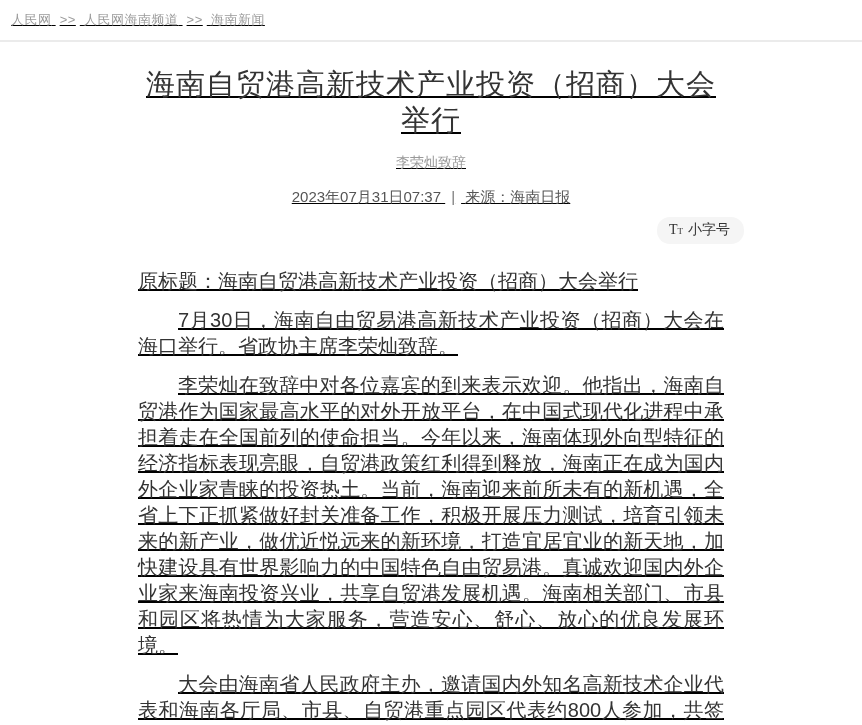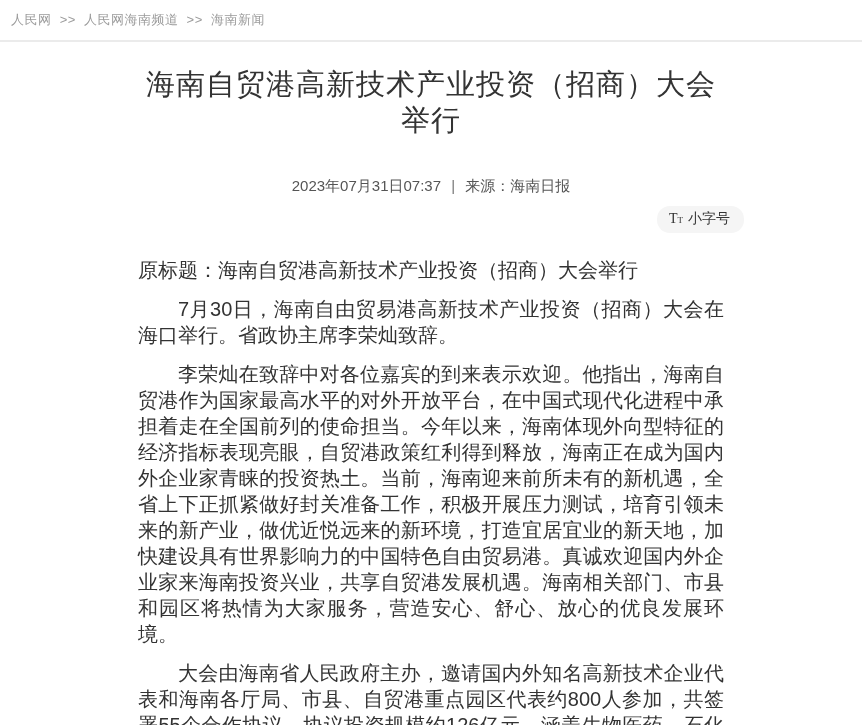--- a/index.html
+++ b/index.html
@@ -7,20 +7,21 @@
     padding: 0;
     background: #ffffff;
     font-family: "Liberation Sans", "DejaVu Sans", sans-serif;
   }
   .page {
     width: 862px;
     height: 725px;
     background: #ffffff;
     overflow: hidden;
     position: relative;
+    text-decoration: underline;
   }
   
   .breadcrumb {
     padding: 11px 12px 11px 11px;
     font-size: 13px;
     color: #9b9b9b;
     letter-spacing: 0.5px;
   }
   .breadcrumb .crumb { color: #9b9b9b; text-decoration: none; cursor: pointer; }
   .breadcrumb .sep { color: #9b9b9b; margin: 0 4px; }
@@ -41,21 +42,21 @@
     line-height: 1.25;
     letter-spacing: 1px;
   }
   .article-subtitle {
     margin-top: 15px;
     text-align: center;
     font-size: 14px;
     color: #999999;
   }
   .article-meta {
-    margin-top: 38px;
+    margin-top: 16px;
     text-align: center;
     font-size: 15px;
     color: #555555;
   }
   .article-meta .meta-sep { margin: 0 6px; color: #777777; }
   .toolbar {
     margin-top: 10px;
     text-align: right;
     padding-right: 0;
   }
@@ -99,20 +100,21 @@
     <span class="crumb">人民网海南频道</span>
     <span class="sep">&gt;&gt;</span>
     <span class="crumb">海南新闻</span>
   </div>
   <div class="top-divider"></div>
 
   <div class="article">
 
     <h1 class="article-title">海南自贸港高新技术产业投资（招商）大会举行</h1>
 
+    <div class="article-subtitle">李荣灿致辞</div>
 
     <div class="article-meta">
       <span>2023年07月31日07:37</span>
       <span class="meta-sep">|</span>
       <span>来源：</span><span>海南日报</span>
     </div>
 
     <div class="toolbar">
       <button class="font-size-btn">
         <span class="tt-icon">

